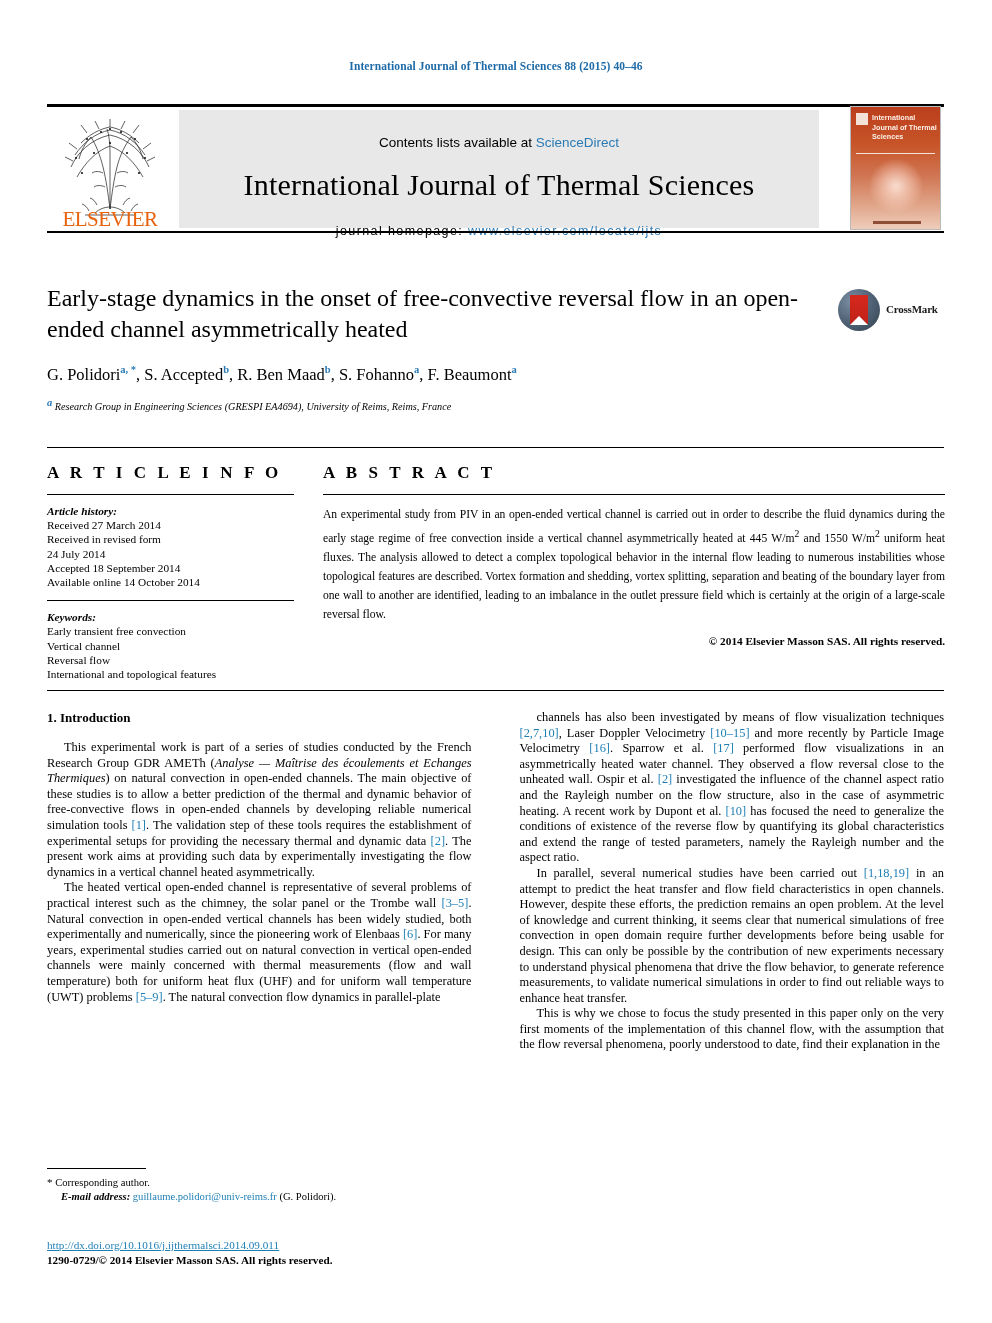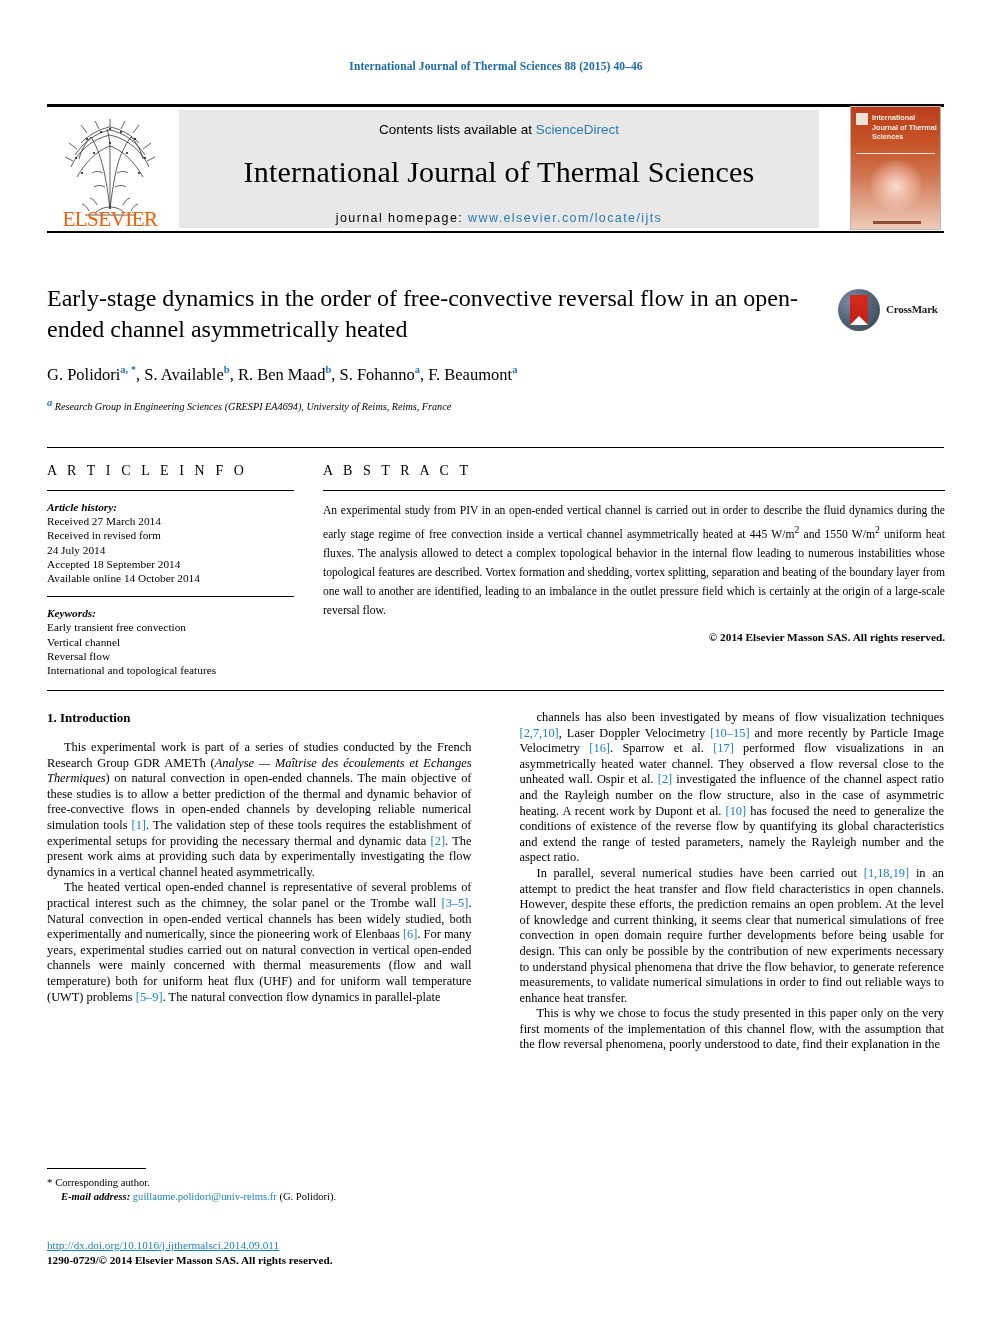--- a/index.html
+++ b/index.html
@@ -76,21 +76,21 @@
   .masthead-center {
     position: absolute;
     left: 132px;
     top: 6px;
     width: 640px;
     height: 118px;
     background: #e8e8e8;
     text-align: center;
   }
   .contents-line {
-    padding-top: 12px;
+    padding-top: 25px;
     font-size: 13.5px;
     font-family: "Liberation Sans", sans-serif;
     color: #000;
   }
   .contents-line .sd {
     color: #2a7ab5;
   }
   .journal-title {
     margin-top: 18px;
     font-size: 30px;
@@ -270,22 +270,22 @@
     width: 247px;
   }
   .abstract-col {
     position: absolute;
     left: 323px;
     top: 463px;
     width: 622px;
   }
   .section-caps {
     font-family: "Liberation Serif", serif;
-    font-weight: normal;
-    font-size: 14px;
+    font-weight: bold;
+    font-size: 17px;
     letter-spacing: 3.6px;
   }
   .thin-rule {
     height: 1px;
     background: #000;
     margin-top: 11px;
   }
   .info-group {
     margin-top: 9px;
     font-size: 11.3px;
@@ -440,22 +440,22 @@
       <div class="cover-title">International Journal of Thermal Sciences</div>
       <div class="cover-rule"></div>
       <div class="cover-burst"></div>
       <div class="cover-footer"></div>
     </div>
 
     <div class="masthead-rule-bottom"></div>
   </div>
 
   <div class="title-block">
-    <div class="paper-title">Early-stage dynamics in the order of free-convective reversal flow in an open-ended channel asymmetrically heated</div>
-    <div class="authors"><span>G. Polidori</span><sup>a, *</sup>, <span>S. Available</span><sup>b</sup>, <span>R. Ben Maad</span><sup>b</sup>, <span>S. Fohanno</span><sup>a</sup>, <span>F. Beaumont</span><sup>a</sup></div>
+    <div class="paper-title">Early-stage dynamics in the onset of free-convective reversal flow in an open-ended channel asymmetrically heated</div>
+    <div class="authors"><span>G. Polidori</span><sup>a, *</sup>, <span>S. Accepted</span><sup>b</sup>, <span>R. Ben Maad</span><sup>b</sup>, <span>S. Fohanno</span><sup>a</sup>, <span>F. Beaumont</span><sup>a</sup></div>
     <div class="affils">
         <div class="aff"><sup>a</sup> Research Group in Engineering Sciences (GRESPI EA4694), University of Reims, Reims, France</div>
       </div>
   </div>
 
   <div class="crossmark">
     <div class="cm-circle">
       <div class="cm-book"></div>
       <div class="cm-notch"></div>
     </div>

